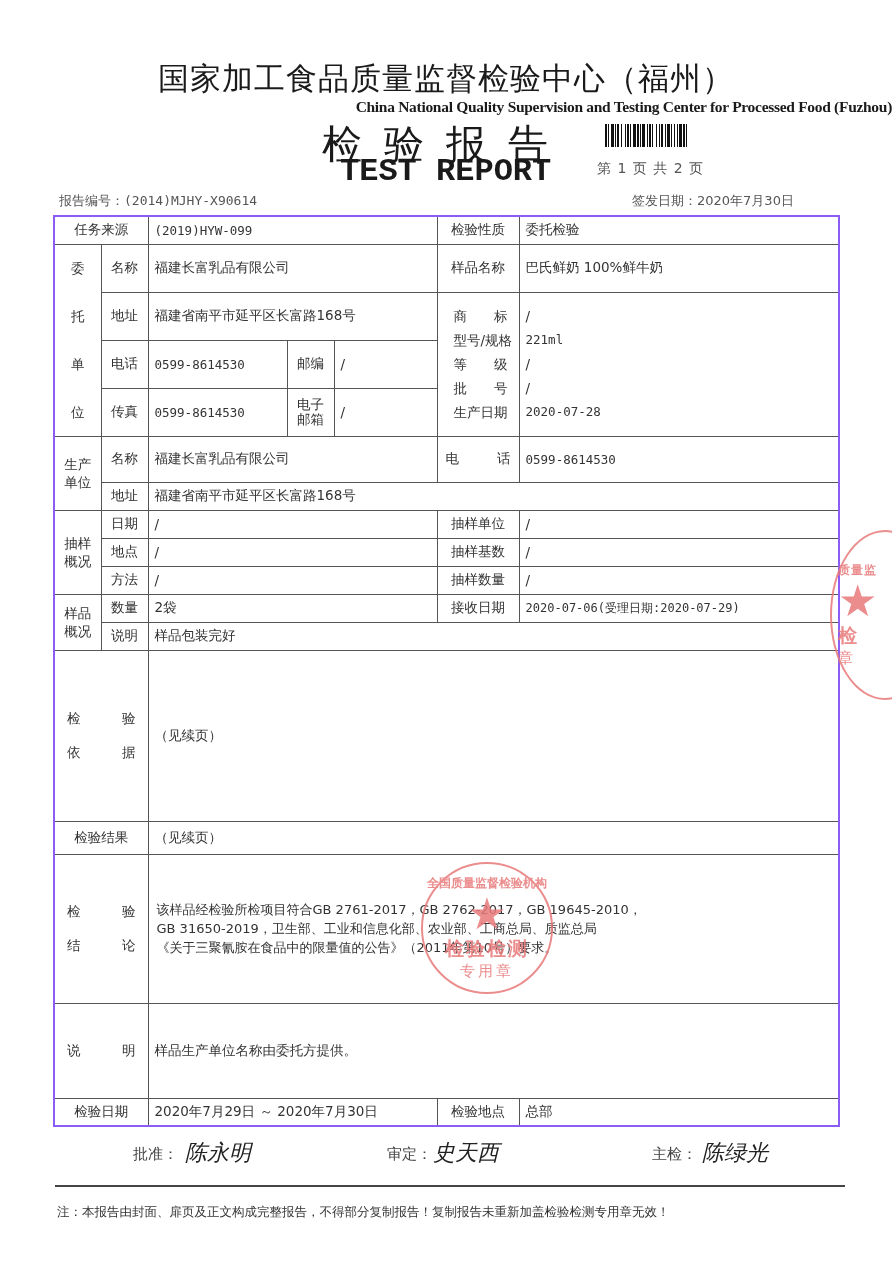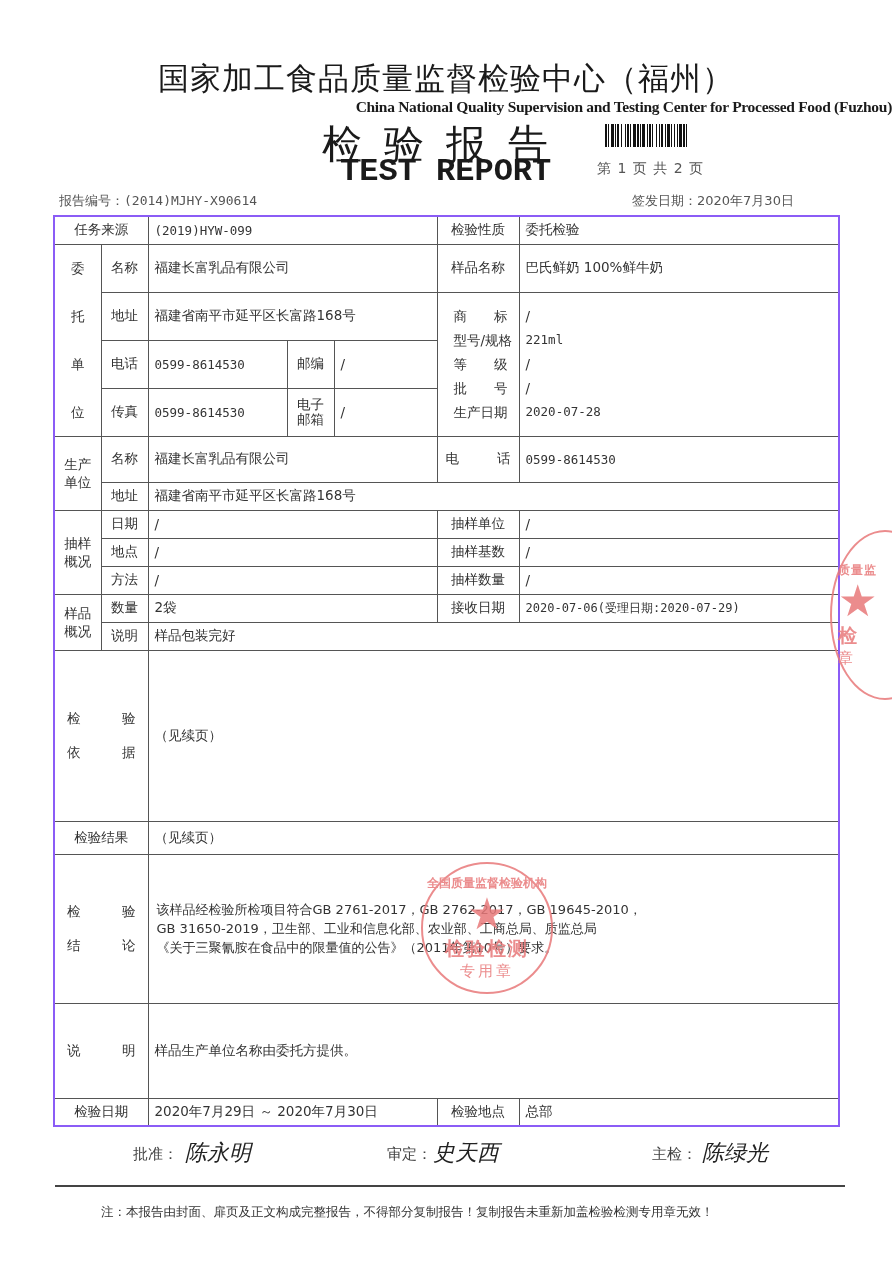--- a/index.html
+++ b/index.html
@@ -25,21 +25,21 @@
   .mono { font-family:"DejaVu Sans Mono", "Liberation Mono", monospace; font-size:12.5px; }
   .vert { text-align:center; line-height:28px; }
   .stack { line-height:15px; text-align:center; }
   .multi-lbl { line-height:24px; padding:2px 8px !important; }
   .multi-val { line-height:24px; }
   .conclusion { line-height:19px; white-space:normal !important; font-size:13px; padding:0 8px !important; }
 
   .sig-row { top:1145px; font-size:15px; color:#444; }
   .sig { font-family:"DejaVu Serif", serif; font-style:italic; font-size:22px; color:#222; }
   .footer-line { left:55px; top:1185px; width:790px; height:2px; background:#444; }
-  .footer-note { left:57px; top:1204px; font-size:12.5px; color:#333;margin-left:44px; }
+  .footer-note { left:57px; top:1204px; font-size:12.5px; color:#333; }
 
   .stamp { border:2.5px solid #e8797a; border-radius:50%; color:#e8797a; display:flex; align-items:center; justify-content:center; flex-direction:column; opacity:0.85; }
   .stamp .star { font-size:44px; line-height:44px; }
   .stamp .big { font-size:19px; font-weight:bold; letter-spacing:2px; }
   .stamp .small { font-size:15px; letter-spacing:3px; }
   .stamp .arc { font-size:12px; font-weight:bold; letter-spacing:1px; }
 </style>
 </head>
 <body>
 

